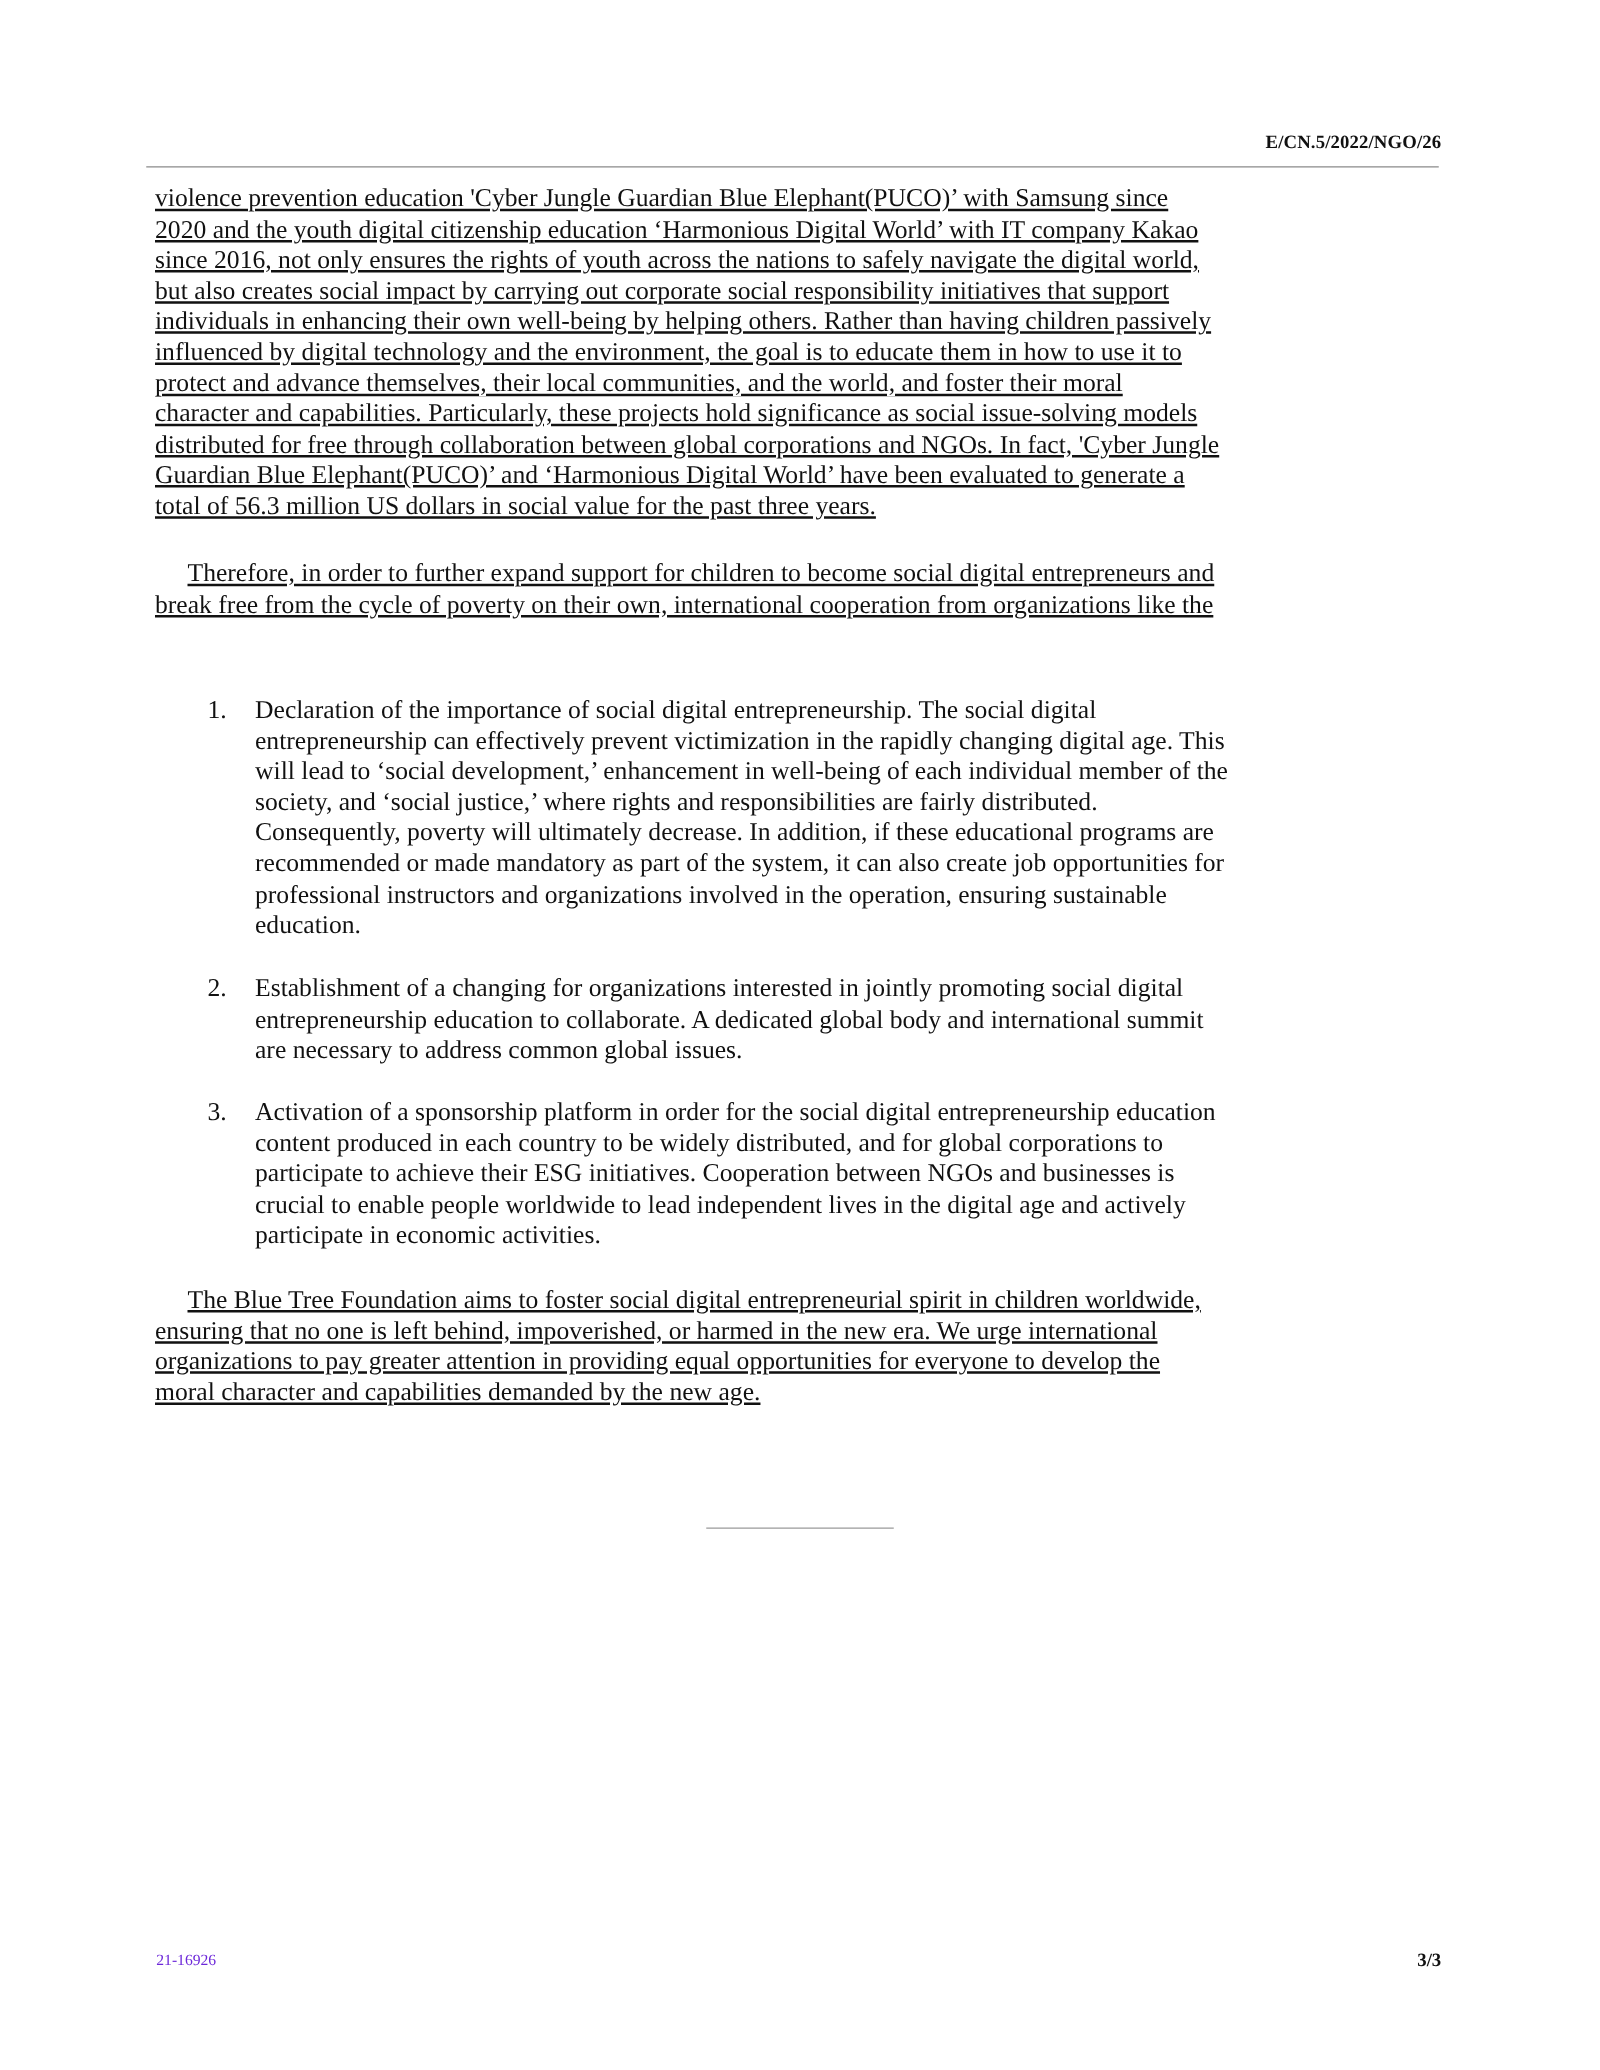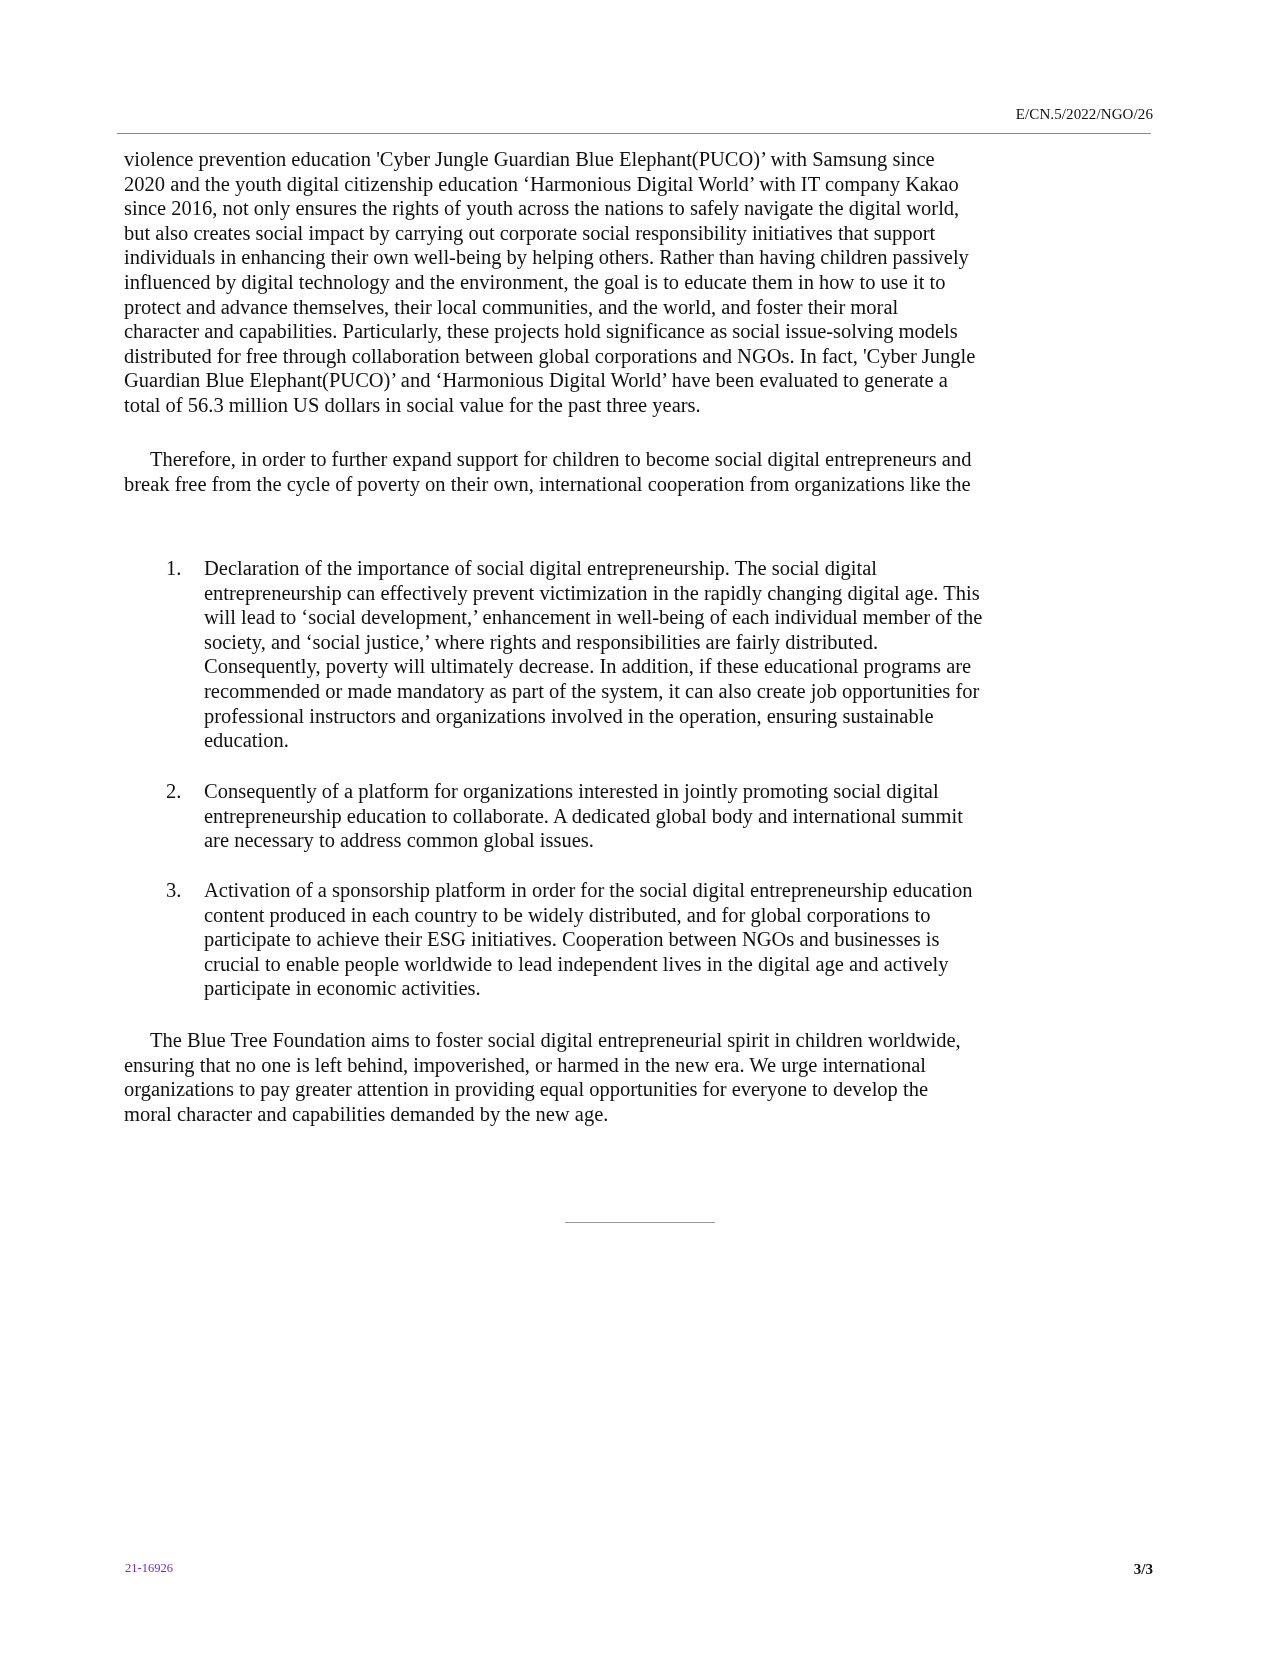--- a/index.html
+++ b/index.html
@@ -18,37 +18,38 @@
     .page {
       position: absolute;
       left: 0; top: 0;
       width: 1280px; height: 1656px;
     }
     .doc-symbol {
       position: absolute;
       right: 127px;
       top: 106px;
       font-size: 15px;
-      font-weight: normal;
+      font-weight: bold;
       letter-spacing: 0.1px;
     }
     .header-rule {
       position: absolute;
       left: 117px;
       top: 133px;
       width: 1034px;
       height: 0;
       border-top: 1.5px solid #8a8a8a;
     }
     .body-text {
       position: absolute;
       left: 124px;
       width: 1030px;
       font-size: 20.5px;
       line-height: 24.6px;
+      text-decoration: underline;
     }
     .line {
       display: block;
       white-space: nowrap;
     }
     .para { margin: 0; }
     .indent-first .line:first-child { padding-left: 26px; }
     .list {
       position: absolute;
       left: 124px;
@@ -135,21 +136,21 @@
         <span class="line">Consequently, poverty will ultimately decrease. In addition, if these educational programs are</span>
         <span class="line">recommended or made mandatory as part of the system, it can also create job opportunities for</span>
         <span class="line">professional instructors and organizations involved in the operation, ensuring sustainable</span>
         <span class="line">education.</span>
       </div>
     </div>
 
     <div class="list-item" style="top:779px;">
       <span class="list-num">2.</span>
       <div class="list-body">
-        <span class="line">Consequently of a platform for organizations interested in jointly promoting social digital</span>
+        <span class="line">Establishment of a changing for organizations interested in jointly promoting social digital</span>
         <span class="line">entrepreneurship education to collaborate. A dedicated global body and international summit</span>
         <span class="line">are necessary to address common global issues.</span>
       </div>
     </div>
 
     <div class="list-item" style="top:878px;">
       <span class="list-num">3.</span>
       <div class="list-body">
         <span class="line">Activation of a sponsorship platform in order for the social digital entrepreneurship education</span>
         <span class="line">content produced in each country to be widely distributed, and for global corporations to</span>

